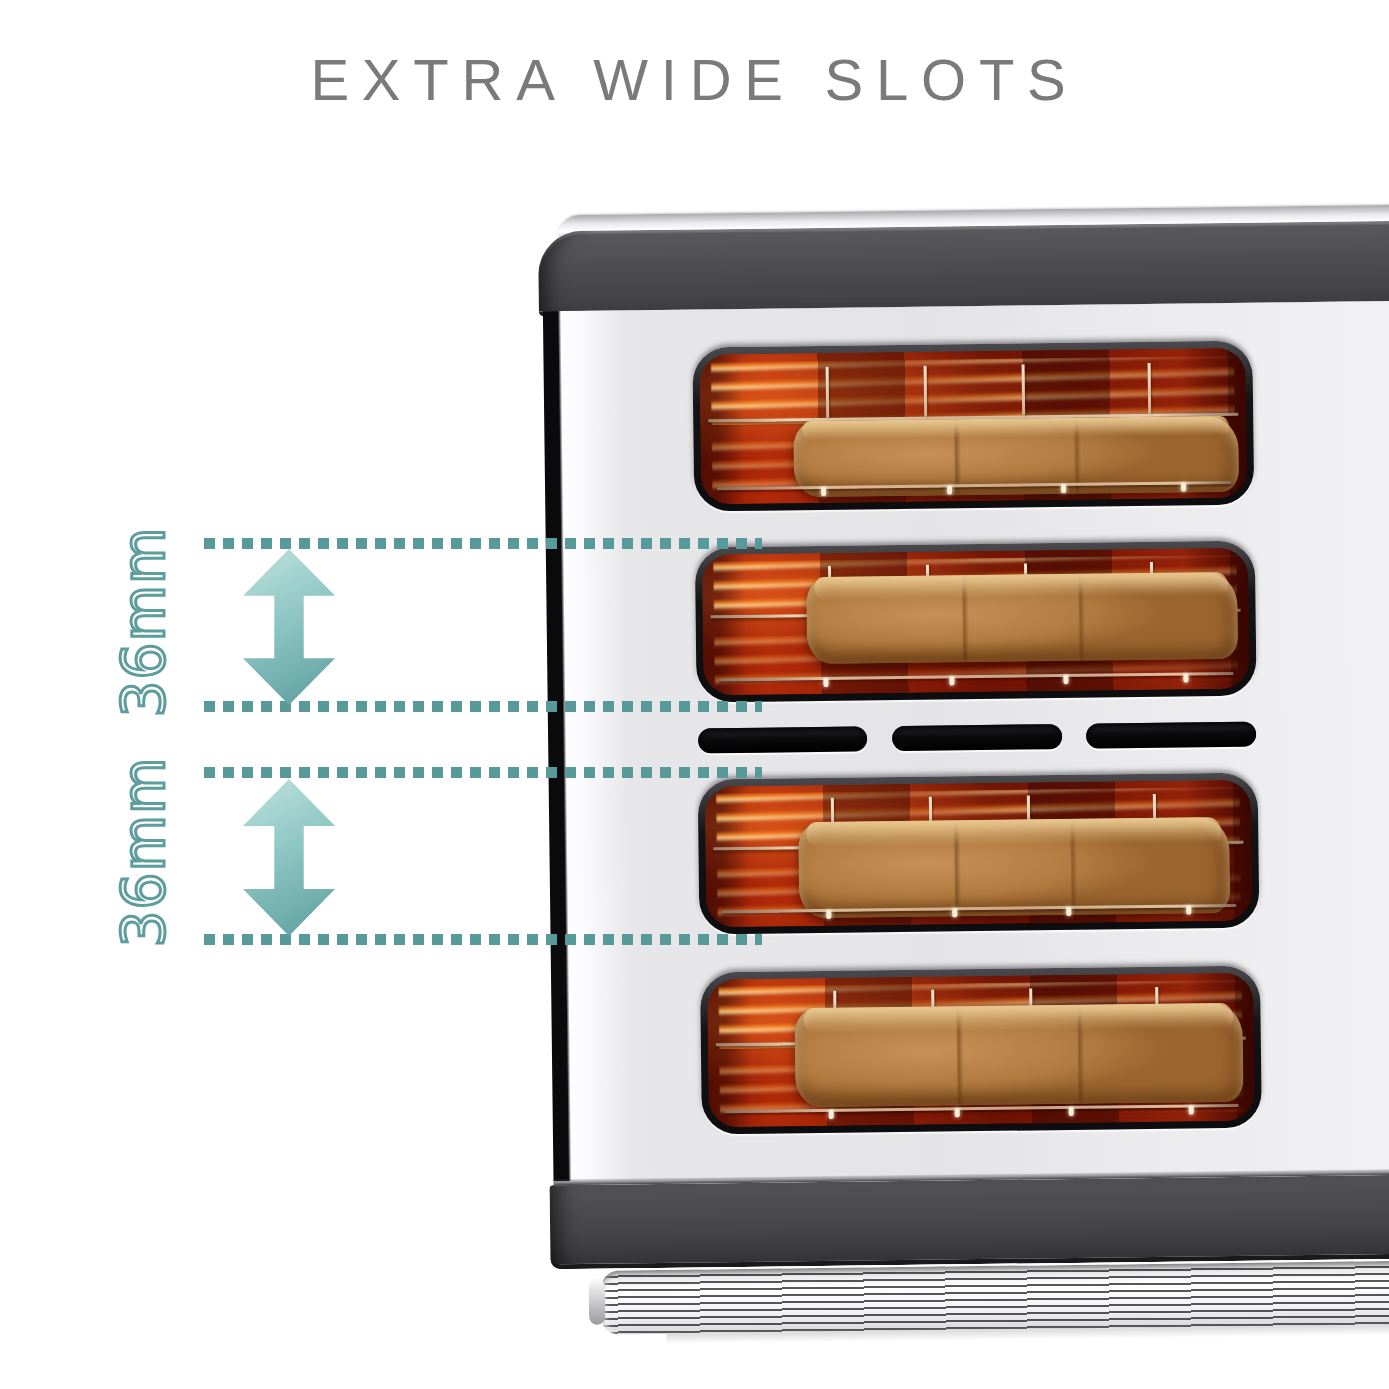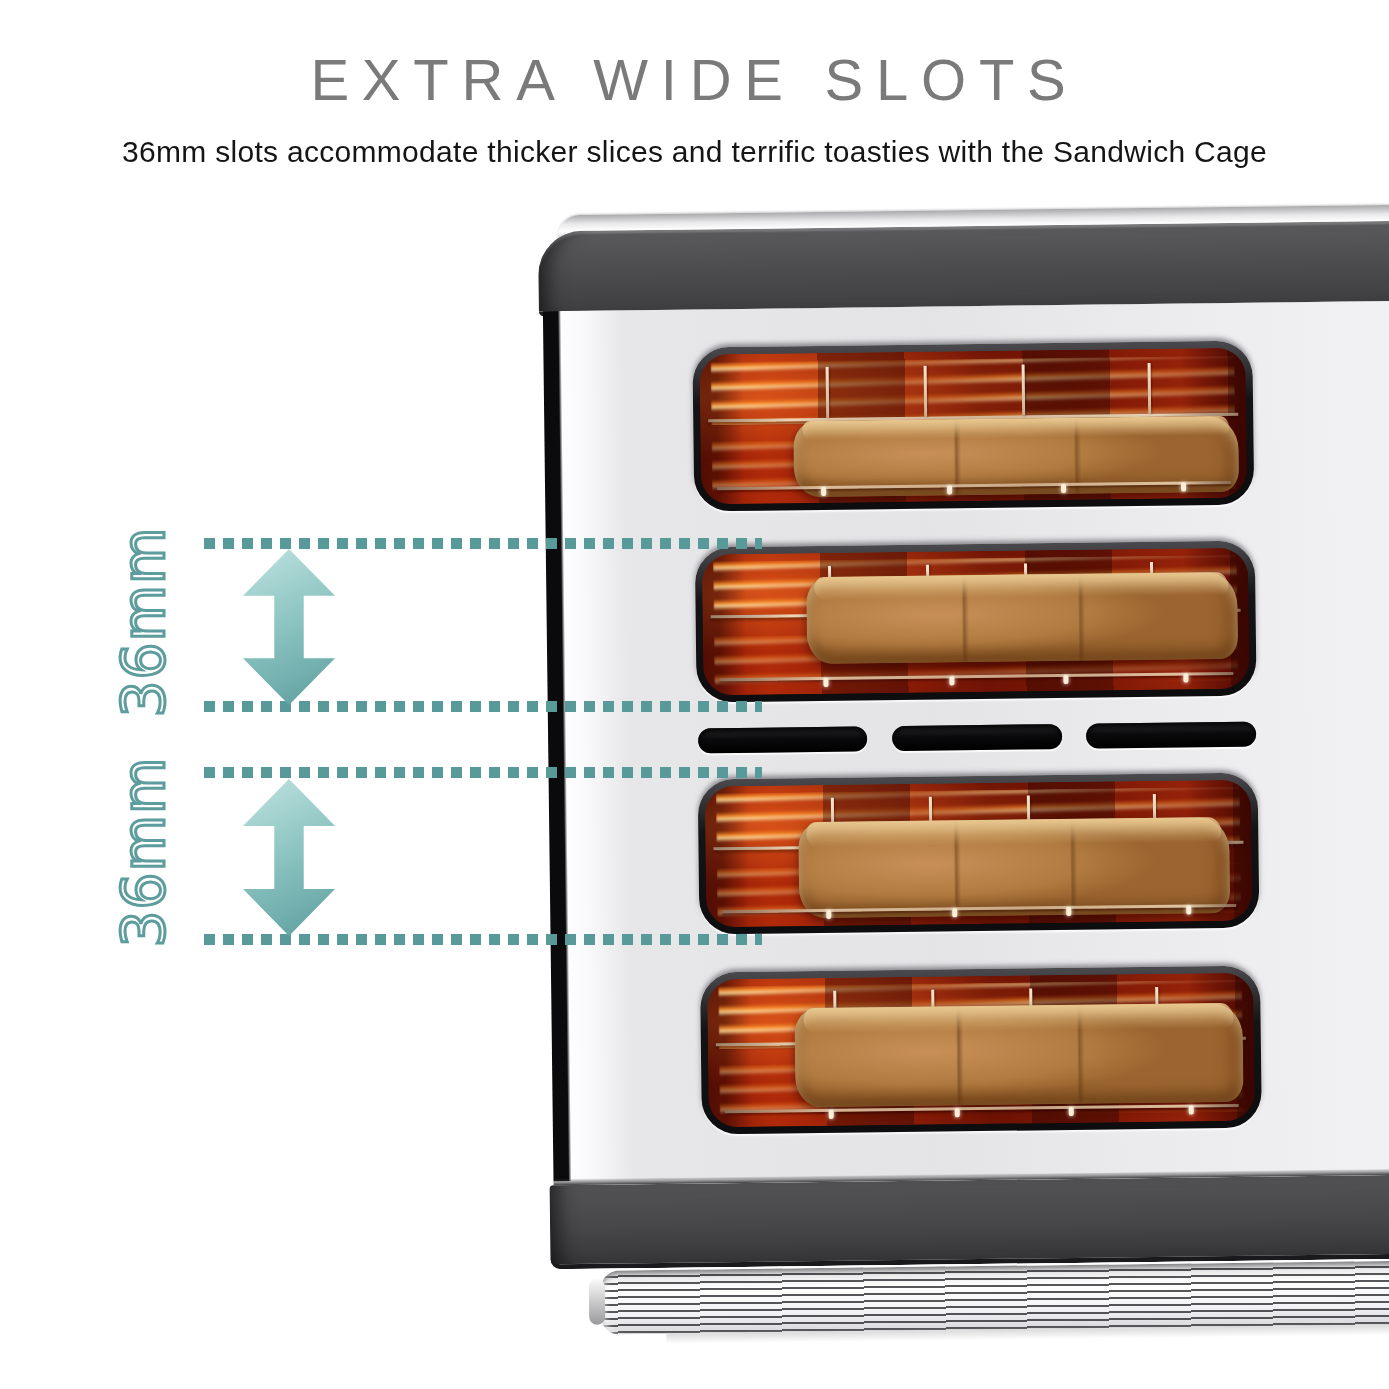--- a/index.html
+++ b/index.html
@@ -116,21 +116,20 @@
      font-family:"DejaVu Sans", sans-serif; font-size:58px; font-weight:400; letter-spacing:1px;
      color:rgba(255,255,255,.92); -webkit-text-stroke:3px #5e9d9d; }
 </style>
 </head>
 <body>
 
 <div class="stage">
 
   <div class="hdr">
     <div class="title">EXTRA WIDE SLOTS</div>
-    <div class="subtitle">36mm slots accommodate thicker slices and terrific toasties with the Sandwich Cage</div>
   </div>
 
   <div class="toaster">
     <div class="chrome-top"></div>
     <div class="band top"></div>
 
     <div class="tbody">
 
       <div class="slot s1">
         <div class="red">

